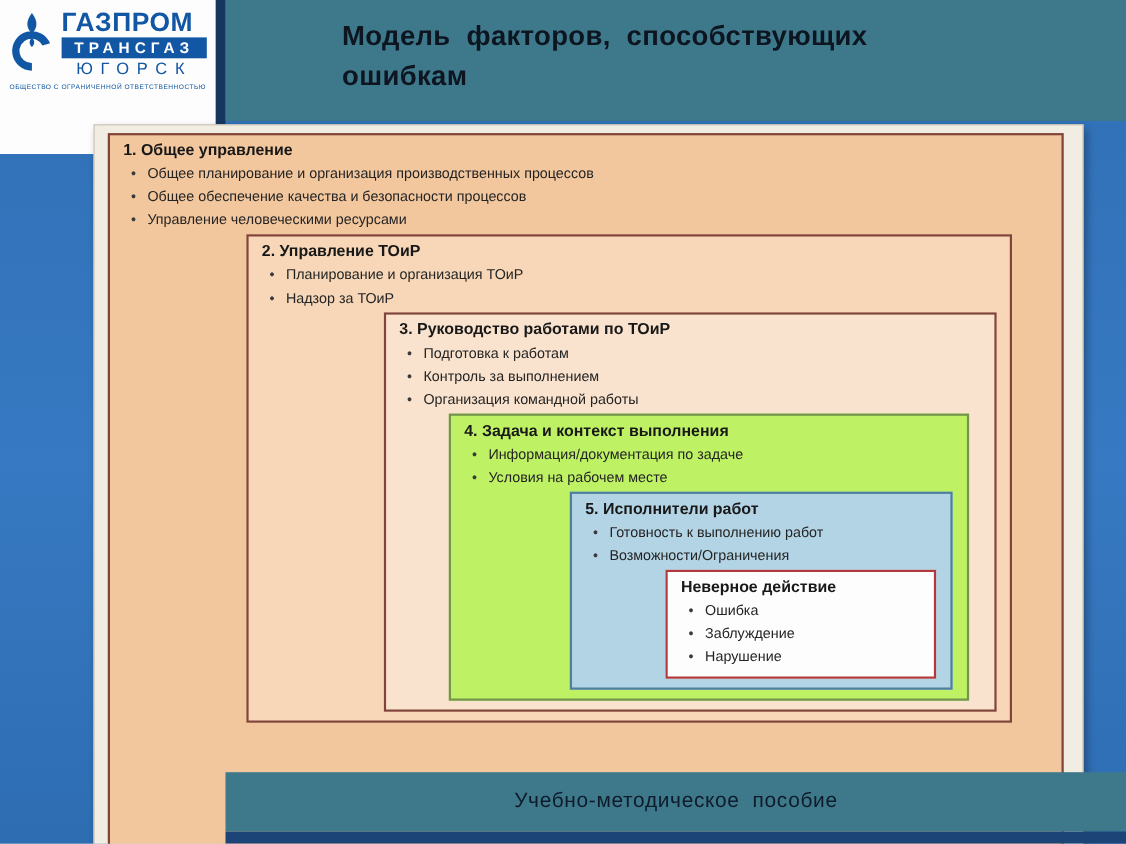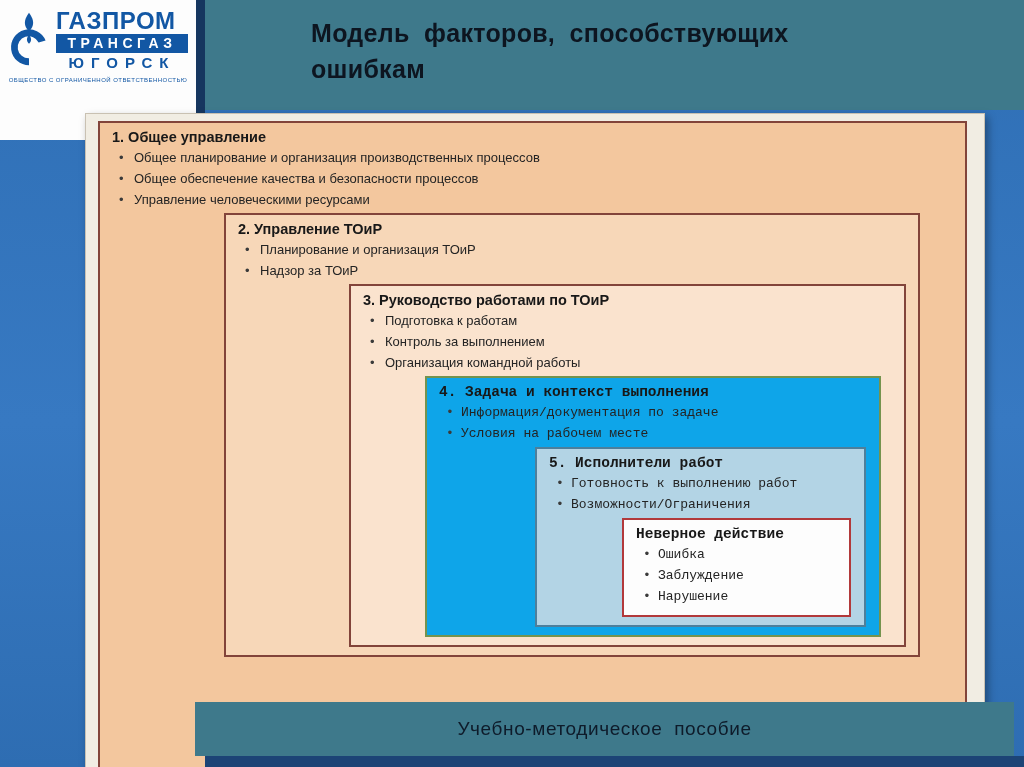--- a/index.html
+++ b/index.html
@@ -13,52 +13,52 @@
 
   
   .logo-box { position:absolute; left:0; top:0; width:196px; height:140px; background:#fdfdfd;
               padding:8px 8px 11px 8px; }
   .logo-row { display:flex; align-items:center; gap:6px; }
   .logo-mark { flex:0 0 auto; display:block; }
   .logo-text { display:flex; flex-direction:column; align-items:stretch; width:132px; }
   .logo-l1 { color:#1257a4; font-weight:bold; font-size:24px; line-height:26px; letter-spacing:0.5px; white-space:nowrap; }
   .logo-l2 { background:#1257a4; color:#ffffff; font-weight:bold; font-size:14px; line-height:19px;
              letter-spacing:4.5px; text-align:center; white-space:nowrap; }
-  .logo-l3 { color:#1257a4; font-weight:bold; font-size:15px; line-height:20px; letter-spacing:7px;
+  .logo-l3 { color:#1257a4; font-weight:normal; font-size:15px; line-height:20px; letter-spacing:7px;
              text-align:center; white-space:nowrap; }
   .logo-caption { color:#1257a4; font-size:6px; letter-spacing:0.45px; margin-top:4px; text-align:center; white-space:nowrap; }
 
   
   .header-bar { position:absolute; left:205px; top:0; width:819px; height:110px; background:#3e798b;
                 color:#0d1520; padding:15px 20px 0 106px; }
   .header-title { font-size:25px; line-height:36px; font-weight:600; letter-spacing:0.3px; }
 
   
-  .footer-bar { position:absolute; left:195px; top:702px; width:819px; height:54px; background:#3e798b;
+  .footer-bar { position:absolute; left:205px; top:702px; width:819px; height:54px; background:#3e798b;
                 display:flex; align-items:center; justify-content:center; }
   .footer-text { color:#0e1b2a; font-size:19px; letter-spacing:0.6px; }
   .bottom-dark { position:absolute; left:205px; top:756px; width:819px; height:11px; background:#1c4476; }
 
   
   .slide { position:absolute; left:85px; top:113px; width:900px; height:716px;
            background:#f1ede3; border:1px solid #c9c1b2; box-shadow:3px 4px 8px rgba(0,0,0,0.35);
            padding:7px 17px 12px 12px; overflow:hidden; }
 
   
   .box { border:2px solid; padding:5px 10px 8px 12px; }
   .box-title { font-weight:bold; font-size:14.5px; line-height:19px; color:#181818; }
   .box ul { list-style:none; }
   .box li { position:relative; font-size:13px; line-height:21px; color:#242424; padding-left:22px; }
   .box li::before { content:"\2022"; position:absolute; left:7px; color:#3a3a3a; }
   .child { margin-top:3px; }
 
   .l1 { background:#f3c79e; border-color:#82443a; height:100%; }
   .l2 { background:#f7d7b8; border-color:#82443a; margin-left:112px; margin-right:35px; }
   .l3 { background:#fae3ce; border-color:#82443a; margin-left:111px; margin-right:2px; }
-  .l4 { background:#0ea5e9; border-color:#74934e; margin-left:62px; margin-right:13px;font-family:Liberation Mono, monospace; }
+  .l4 { background:#bef264; border-color:#74934e; margin-left:45px; margin-right:13px; }
   .l5 { background:#b3d4e5; border-color:#4e7f9b; margin-left:96px;  margin-right:3px; }
   .l6 { background:#fdfdfd; border-color:#b2393b; margin-left:73px;  margin-right:3px; }
 </style>
 </head>
 <body>
 
 <div class="stage">
 
   <div class="dark-strip"></div>
 

